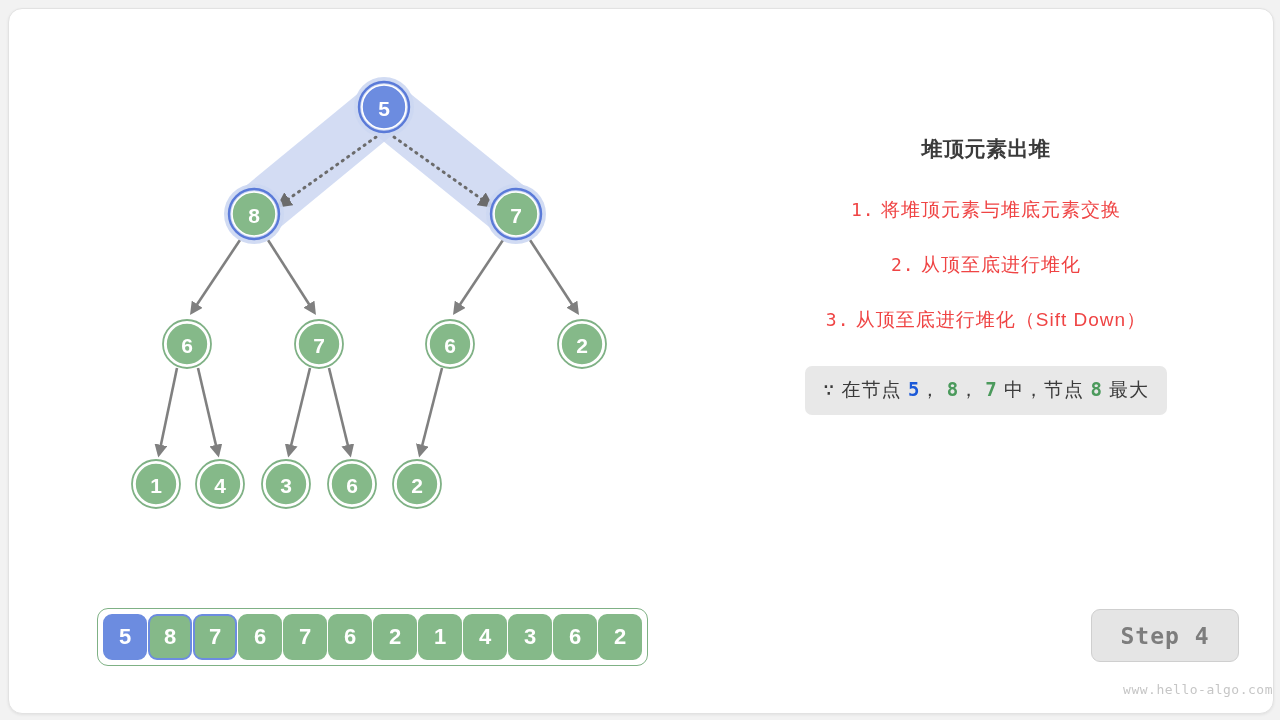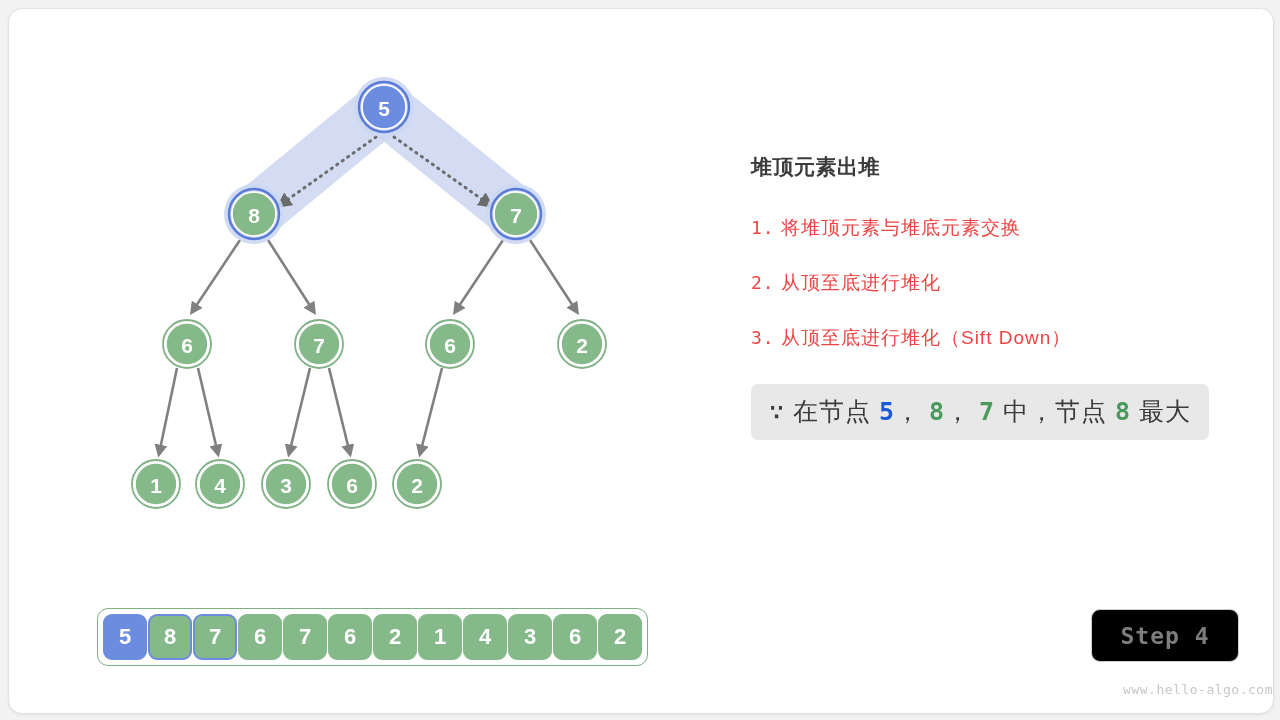--- a/index.html
+++ b/index.html
@@ -40,22 +40,23 @@
     font-weight: bold;
     fill: #ffffff;
     text-anchor: middle;
     dominant-baseline: central;
   }
 
   
   #panel {
     position: absolute;
     left: 742px;
-    top: 144px;
+    top: 126px;
     width: 470px;
+    text-align: center;
   }
   #panel-title {
     font-size: 21px;
     font-weight: bold;
     color: #3b3b3b;
     letter-spacing: 0.5px;
     margin: 0 0 34px 0;
   }
   .step-line {
     font-size: 19px;
@@ -69,21 +70,21 @@
     font-size: 18px;
   }
   .mono {
     font-family: "DejaVu Sans Mono", monospace;
   }
   #note-box {
     display: inline-block;
     background: #e8e8e8;
     border-radius: 7px;
     padding: 11px 18px 12px 18px;
-    font-size: 25px;
+    font-size: 19px;
     color: #3b3b3b;
     letter-spacing: 1px;
     white-space: nowrap;
     margin-top: 4px;
   }
   #note-box .hl-blue {
     color: #1b59d8;
     font-weight: bold;
     font-family: "DejaVu Sans Mono", monospace;
   }
@@ -132,21 +133,21 @@
 
   
   #step-badge {
     position: absolute;
     left: 1082px;
     top: 600px;
     width: 148px;
     height: 53px;
     border: 1.4px solid #cfcfcf;
     border-radius: 9px;
-    background: #000000;
+    background: #e5e5e5;
     display: flex;
     align-items: center;
     justify-content: center;
     font-family: "DejaVu Sans Mono", monospace;
     font-size: 23px;
     font-weight: bold;
     color: #7d7d7d;
     letter-spacing: 1px;
     box-sizing: border-box;
   }

